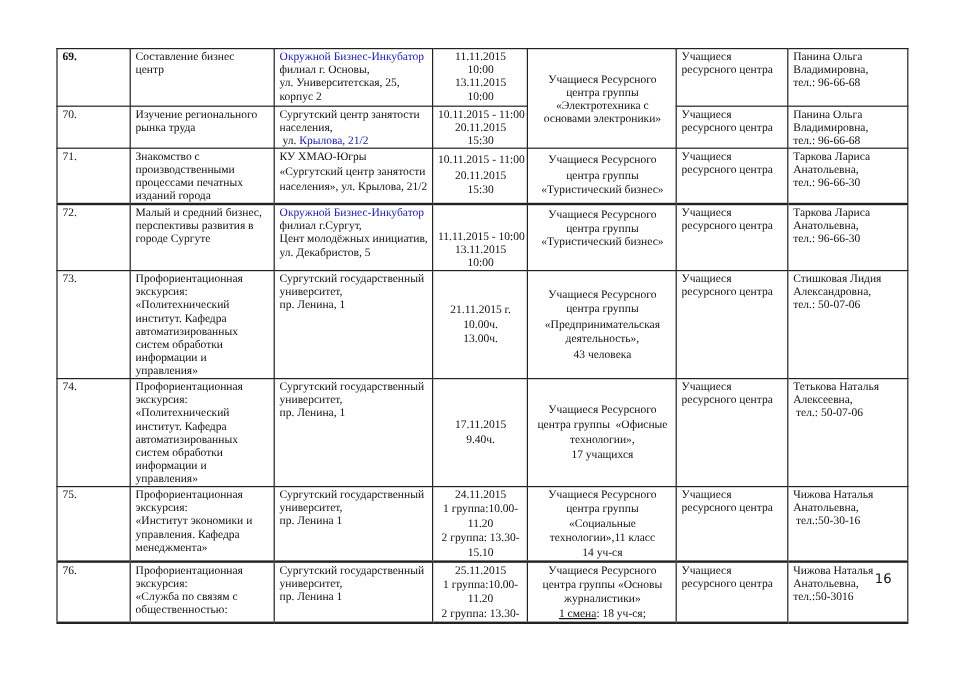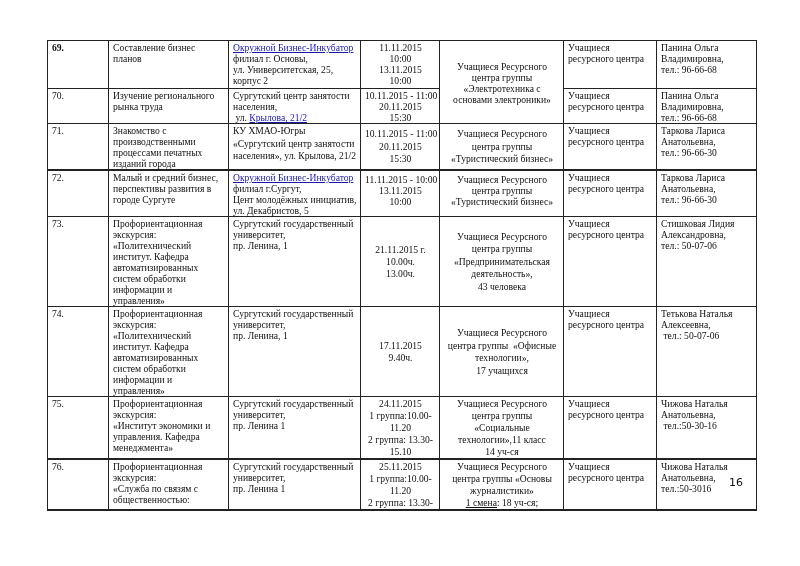--- a/index.html
+++ b/index.html
@@ -9,21 +9,21 @@
                table-layout:fixed; width:709px; }
   #doc-table td { border:1px solid #222; vertical-align:top; font-size:9.6px;
                   line-height:11px; padding:1px 3px 0 4px; overflow:hidden; }
   #doc-table tr.thick-top td { border-top:2px solid #222; }
   #doc-table tr:last-child td { border-bottom:2px solid #222; }
   td.num { padding-right:28px !important; }
   td.num.bold { font-weight:bold; }
   td.center { text-align:center; }
   td.vmid { vertical-align:middle !important; }
   .line { display:block; white-space:pre; }
-  .link { color:#1a1aa6; text-decoration:underline; }
+  .link { color:#1a1aa6; }
   .ul { text-decoration:underline; }
   #page-number { position:absolute; left:729px; top:476px; font-family:"DejaVu Sans", sans-serif;
                  font-size:11px; color:#111; }
 </style>
 </head>
 <body>
 
 <table id="doc-table">
   <colgroup>
     <col style="width:61px">
@@ -33,21 +33,21 @@
       <col style="width:124px">
       <col style="width:93px">
       <col style="width:100px">
   </colgroup>
   <tbody>
 
     <tr style="height:48px">
       <td class="num bold">69.</td>
       <td>
         <span class="line">Составление бизнес</span>
-        <span class="line">планов</span>
+        <span class="line">центр</span>
       </td>
       <td>
         <span class="line link">Окружной Бизнес-Инкубатор</span>
         <span class="line">филиал г. Основы,</span>
         <span class="line">ул. Университетская, 25,</span>
         <span class="line">корпус 2</span>
       </td>
       <td class="center">
         <span class="line">11.11.2015</span>
         <span class="line">10:00</span>
@@ -138,21 +138,21 @@
         <span class="line">Малый и средний бизнес,</span>
         <span class="line">перспективы развития в</span>
         <span class="line">городе Сургуте</span>
       </td>
       <td>
         <span class="line link">Окружной Бизнес-Инкубатор</span>
         <span class="line">филиал г.Сургут,</span>
         <span class="line">Цент молодёжных инициатив,</span>
         <span class="line">ул. Декабристов, 5</span>
       </td>
-      <td class="center" style="padding-top:3px">
+      <td class="center" style="padding-top:21px">
         <span class="line">11.11.2015 - 10:00</span>
         <span class="line">13.11.2015</span>
         <span class="line">10:00</span>
       </td>
       <td class="center" style="padding-top:3px">
         <span class="line">Учащиеся Ресурсного</span>
         <span class="line">центра группы</span>
         <span class="line">«Туристический бизнес»</span>
       </td>
       <td>

